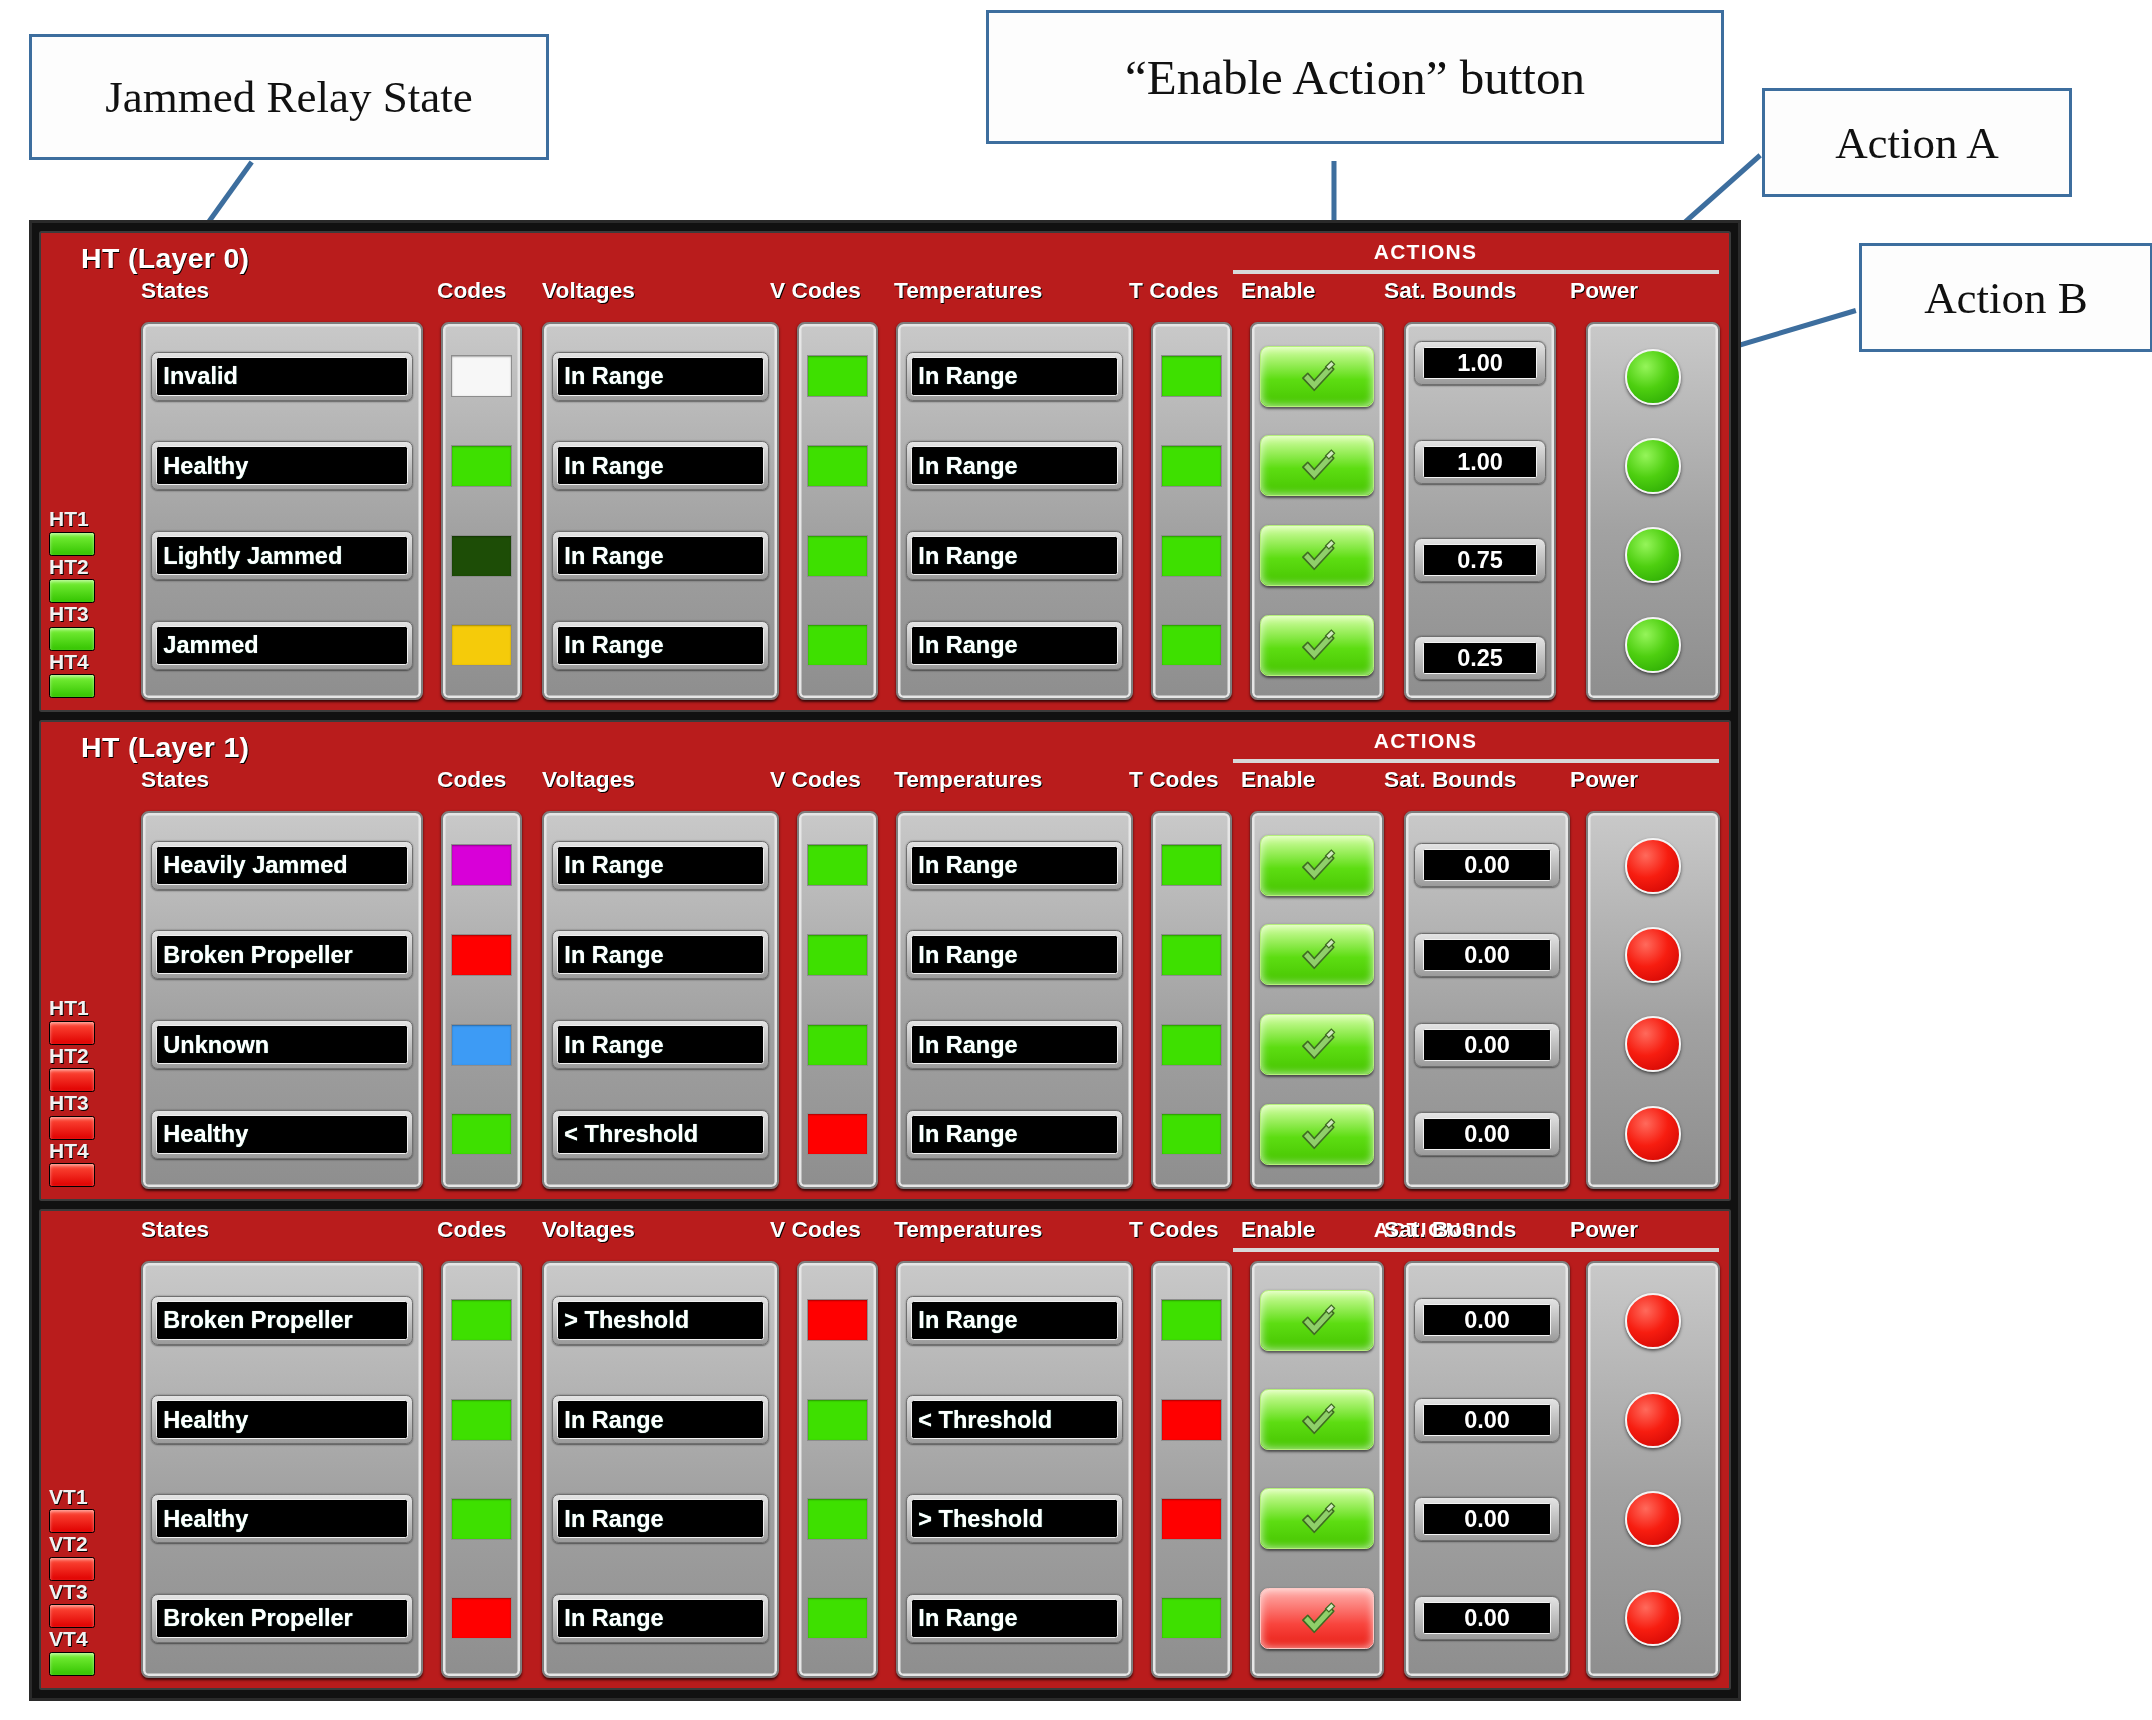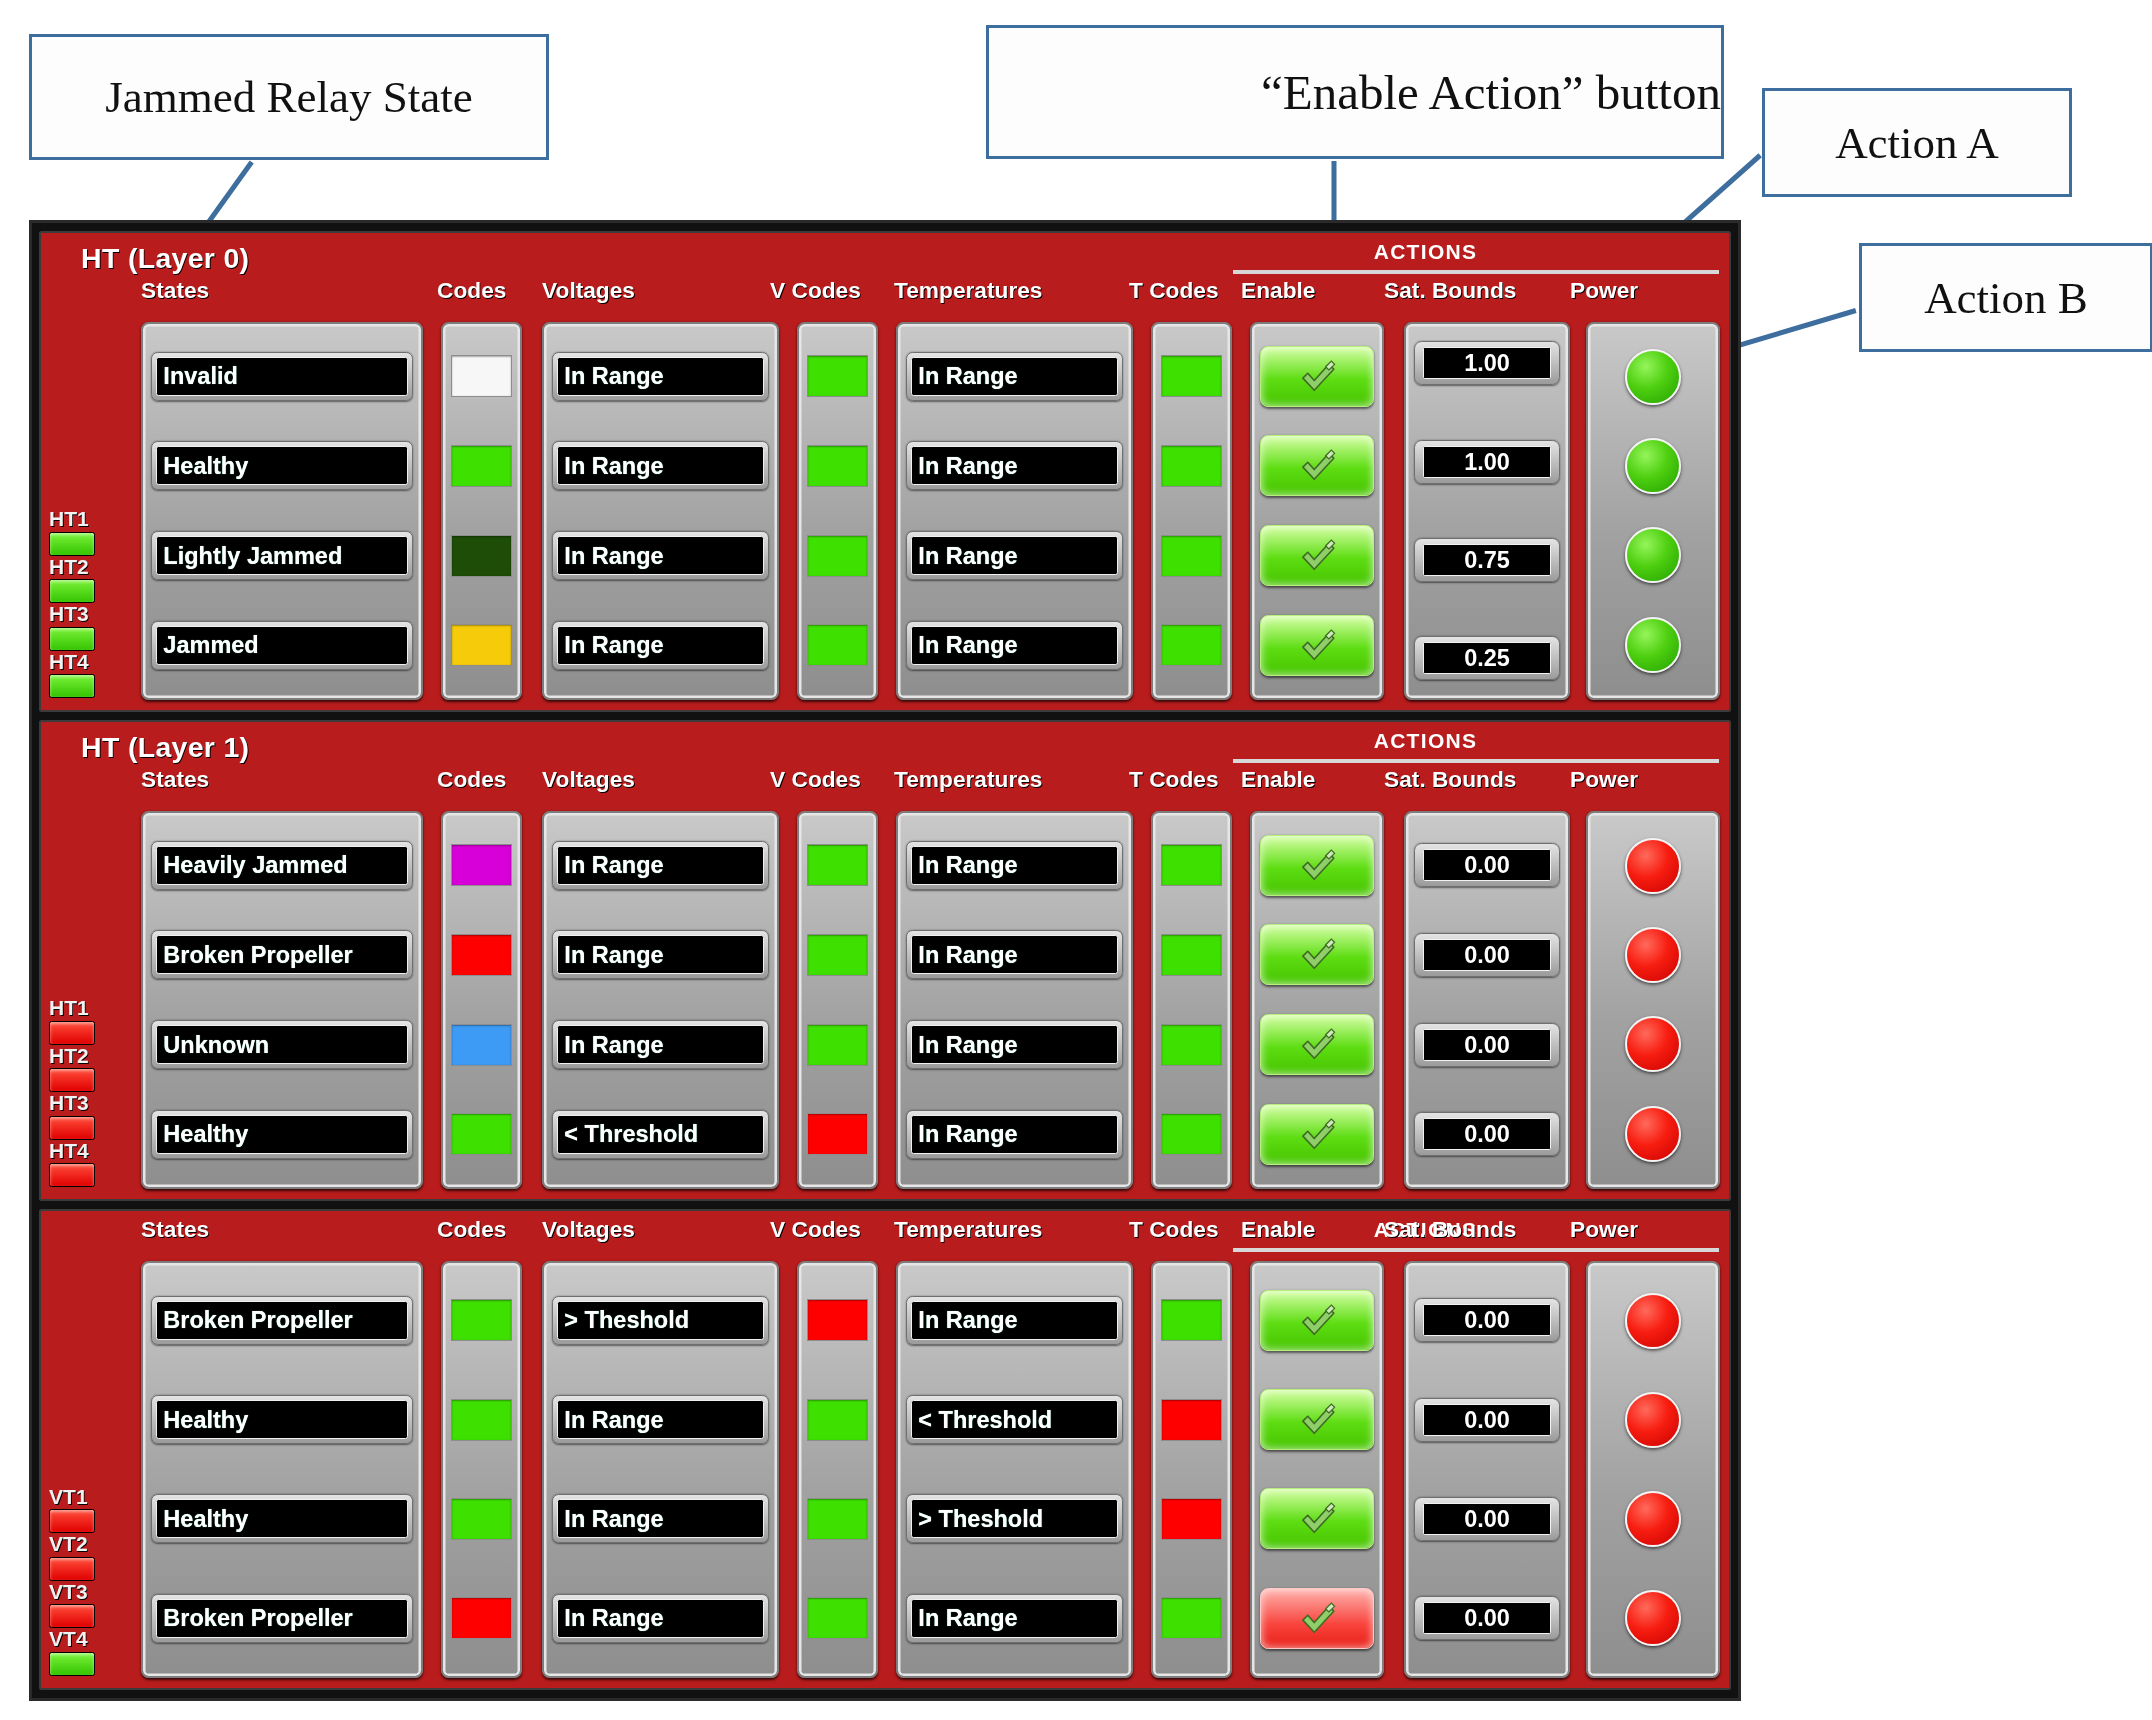--- a/index.html
+++ b/index.html
@@ -3,21 +3,21 @@
 <meta charset="utf-8">
 <style>
   html,body{margin:0;padding:0;background:#ffffff;}
   body{width:2152px;height:1720px;position:relative;font-family:"Liberation Sans",sans-serif;overflow:hidden;}
 
   
   .callout{position:absolute;background:#fdfdfd;border:3.4px solid #3d6e9e;
            display:flex;align-items:center;justify-content:center;
            font-family:"Liberation Serif",serif;color:#111;box-sizing:border-box;}
   #callout-power-relay{left:29px;top:34px;width:520px;height:126px;font-size:45px;}
-  #callout-enable-action{left:986px;top:25px;width:738px;height:134px;font-size:49px;justify-content:flex-end;}
+  #callout-enable-action{left:986px;top:10px;width:738px;height:134px;font-size:49px;}
   #callout-action-a{left:1762px;top:88px;width:310px;height:109px;font-size:45px;}
   #callout-action-b{left:1859px;top:243px;width:294px;height:109px;font-size:45px;}
 
   .leader{position:absolute;stroke:#3d6e9e;stroke-width:6;fill:none;}
   svg.leaders{position:absolute;left:0;top:0;width:2152px;height:1720px;pointer-events:none;}
 
   
   #app-window{position:absolute;left:29px;top:220px;width:1712px;height:1481px;
      background:#111111;border:3.4px solid #2a2a2a;box-sizing:border-box;
      padding:8.4px 6.7px;display:flex;flex-direction:column;gap:8.4px;}
@@ -237,21 +237,21 @@
      <path d="M34 12 L41 5 L45 9 L38 16 Z" fill="#cfe8bd" stroke="#3f6b22" stroke-width="1.5"></path>
    </svg>
             </div>
             <div class="enbtn on">
               <svg class="check" viewBox="0 0 48 48">
      <path d="M6 26 L12 20 L20 29 L38 9 L44 15 L20 41 Z" fill="#8fcf6a" stroke="#3f6b22" stroke-width="2" stroke-linejoin="round"></path>
      <path d="M34 12 L41 5 L45 9 L38 16 Z" fill="#cfe8bd" stroke="#3f6b22" stroke-width="1.5"></path>
    </svg>
             </div>
           </div>
-          <div class="cluster" style="position: absolute; left: 1355px; width: 166px; top: 0px; bottom: 3.4px; gap: 35px;">
+          <div class="cluster" style="position: absolute; left: 1355px; width: 152px; top: 0px; bottom: 3.4px; gap: 35px;">
             <div class="numout">
               <div class="numfield">1.00</div>
             </div>
             <div class="numout">
               <div class="numfield">1.00</div>
             </div>
             <div class="numout">
               <div class="numfield">0.75</div>
             </div>
             <div class="numout">

